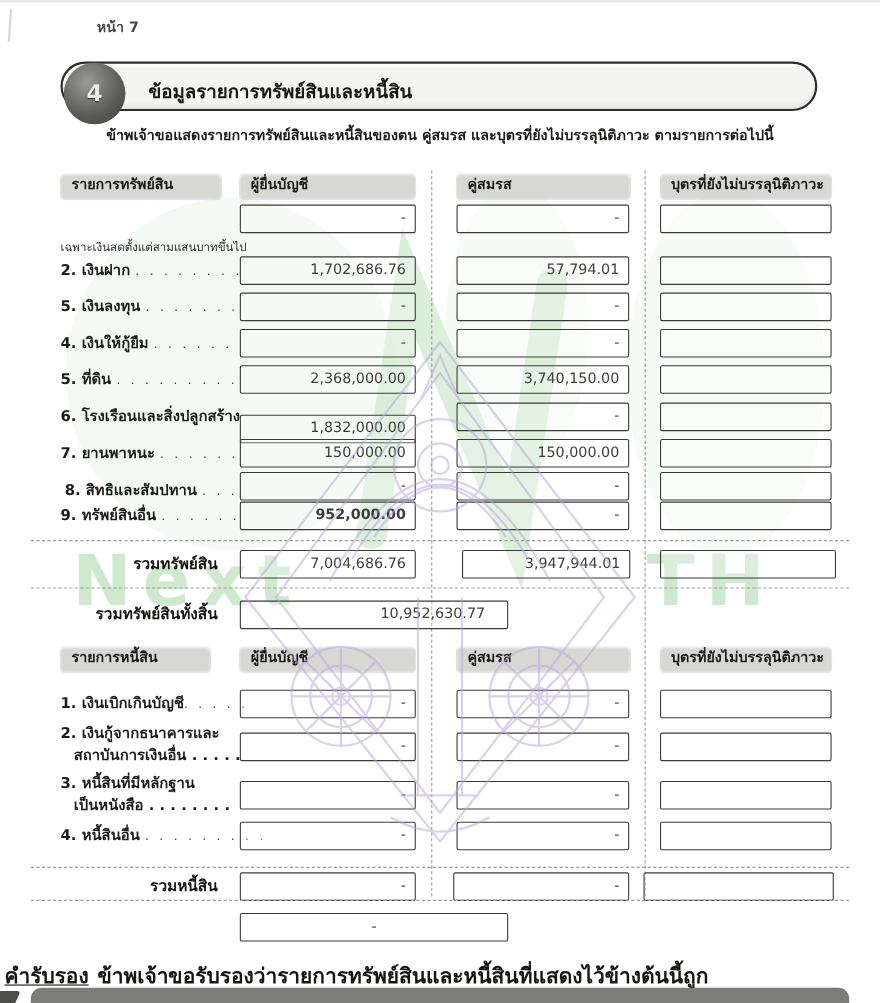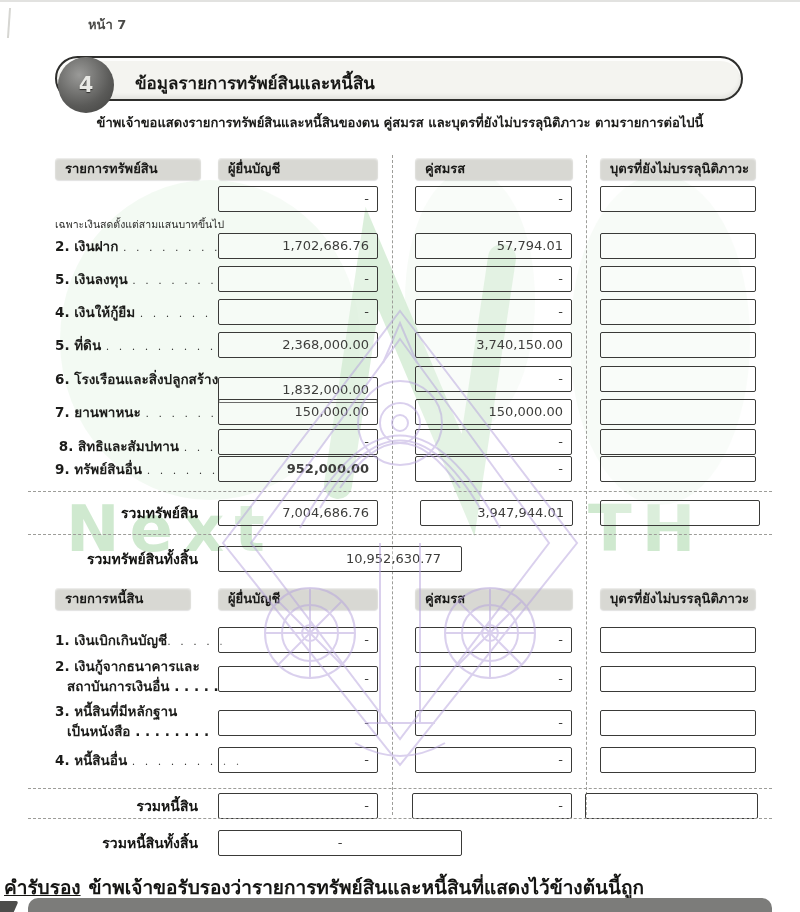--- a/index.html
+++ b/index.html
@@ -200,21 +200,20 @@
 
   <div class="dashh" style="top:788px;"></div>
 
   <div class="totlabel" style="top:793px;">รวมหนี้สิน</div>
   <div class="vbox" style="left:218px;width:160px;top:793px;">-</div>
   <div class="vbox" style="left:412px;width:160px;top:793px;">-</div>
   <div class="vbox" style="left:585px;width:173px;top:793px;"></div>
 
   <div class="dashh" style="top:818px;"></div>
 
-  <div class="totlabel" style="top:830px;">รวมหนี้สินทั้งสิ้น</div>
   <div class="vbox center" style="left:218px;width:244px;top:830px;">-</div>
 
   <div class="cert">
     <span class="certtitle">คำรับรอง</span><span>ข้าพเจ้าขอรับรองว่ารายการทรัพย์สินและหนี้สินที่แสดงไว้ข้างต้นนี้ถูกต้องและมีอยู่จริงทุกประการ</span>
   </div>
 
   <div class="botwedge"></div>
   <div class="botbar"></div>
 </div>
 

